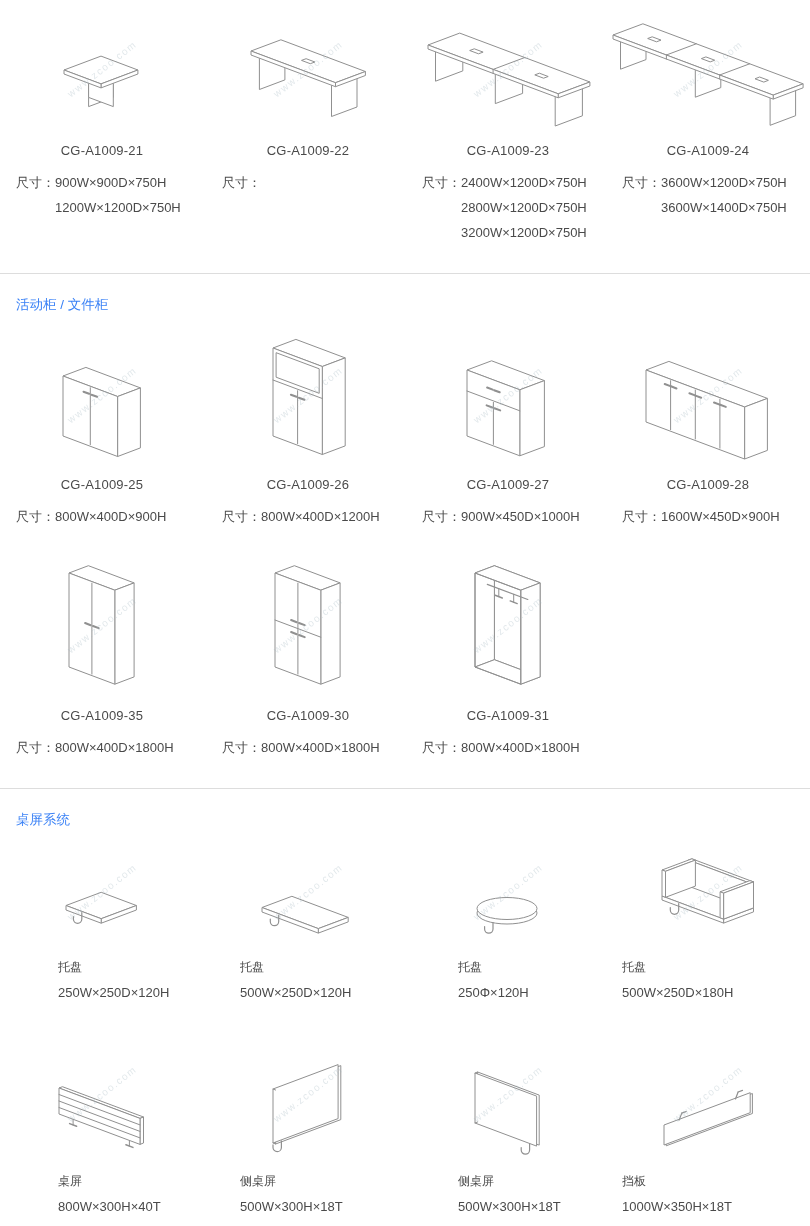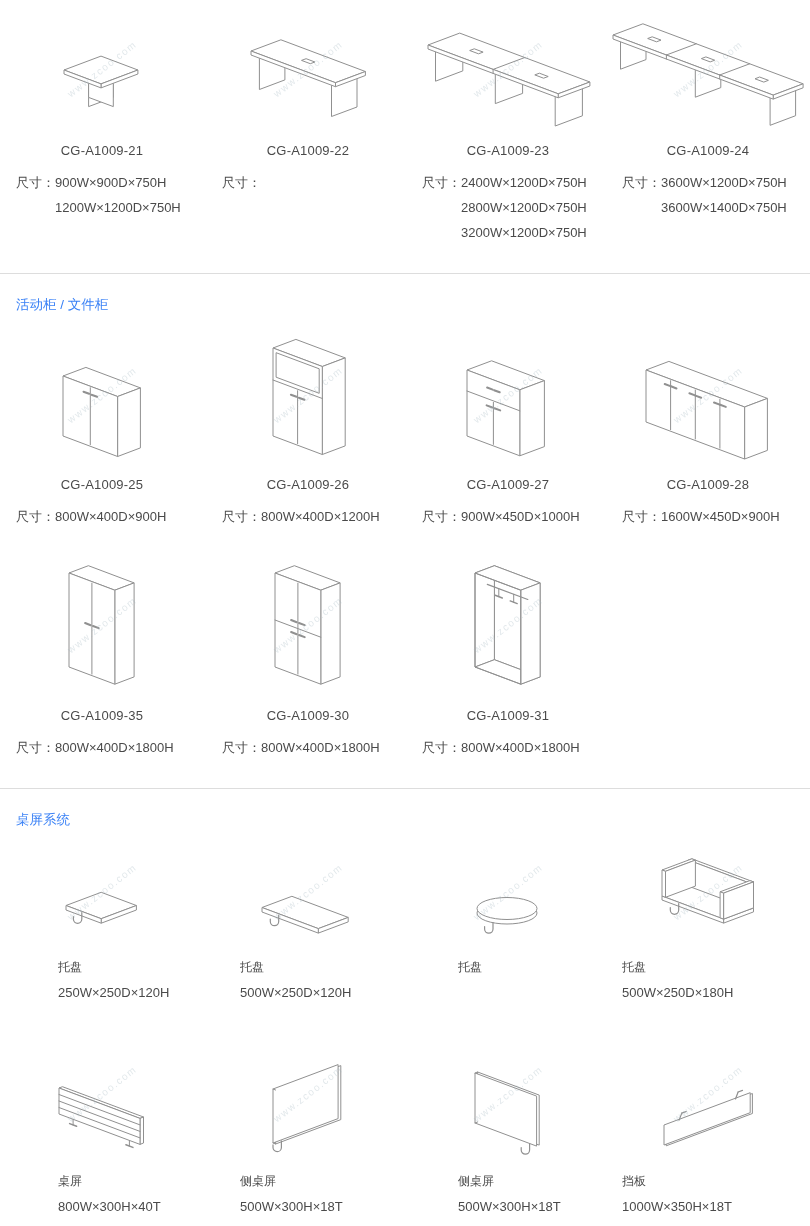--- a/index.html
+++ b/index.html
@@ -393,20 +393,23 @@
               <svg viewBox="0 0 82 56" width="82" height="56" style="overflow:visible">
                 <ellipse cx="40" cy="28" rx="30" ry="11" fill="#fff" stroke="#909090"></ellipse>
                 <ellipse cx="40" cy="23.5" rx="30" ry="11" fill="#fff" stroke="#909090"></ellipse>
                 <path d="M 26 37.5 v 6.5 a 4.2 4.2 0 0 1 -8.4 0 v -2.5" fill="none" stroke="#909090" stroke-width="1.2" stroke-linecap="round"></path>
               </svg>
               <span class="wm">www.zcoo.com</span>
             </div>
         </div>
         <div class="ptext">
           <div class="pname">托盘</div>
+          <div class="plaindims">
+            <div>250Φ×120H</div>
+          </div>
         </div>
       </div>
 
       <div class="cell">
         <div class="artcol">
           <div class="art">
               <svg viewBox="0 0 102 90" width="102" height="90" style="overflow:visible">
                 <polygon points="5,45 66.6,68.1 96.5,56.9 34.9,33.8" fill="#fff" stroke="#909090" stroke-width="1" stroke-linejoin="round"></polygon>
                 <polygon points="66.6,72.1 96.5,60.9 96.5,56.9 66.6,68.1" fill="#fff" stroke="#909090" stroke-width="1" stroke-linejoin="round"></polygon>
                 <polygon points="5,49 66.6,72.1 66.6,68.1 5,45" fill="#fff" stroke="#909090" stroke-width="1" stroke-linejoin="round"></polygon>

